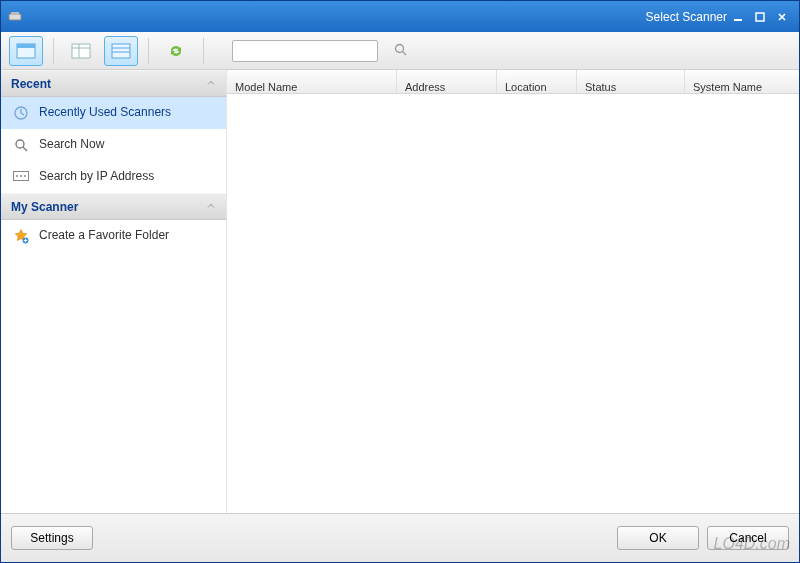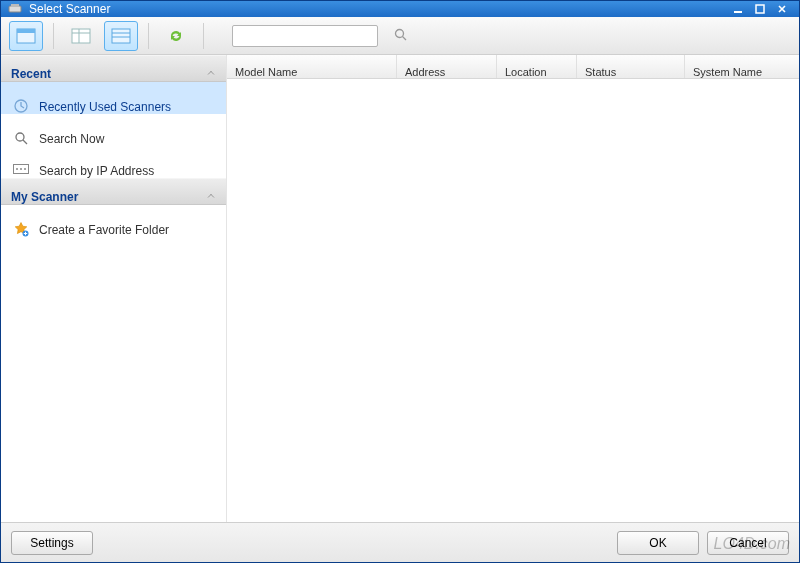--- a/index.html
+++ b/index.html
@@ -1,23 +1,24 @@
 <!DOCTYPE html>
 <html><head>
 <meta charset="utf-8">
 <style>
   * { box-sizing: border-box; margin: 0; padding: 0; font-family: "Segoe UI", Tahoma, Arial, sans-serif; }
   html, body { width: 800px; height: 563px; overflow: hidden; background: #fff; }
 
   .window { width: 800px; height: 563px; border: 1px solid #0a3d87; display: flex; flex-direction: column; }
 
   .titlebar {
-    height: 16px; background: linear-gradient(#3a8ee0, #1e6cc6);
+    height: 31px; background: linear-gradient(#3a8ee0, #1e6cc6);
     display: flex; align-items: center; color: #fff; font-size: 12px;
     padding: 0 6px;
+    text-align: right;
   }
   .titlebar .app-icon { width: 16px; height: 16px; margin-right: 6px; display: flex; align-items: center; justify-content: center; }
   .titlebar .title { flex: 1; }
   .titlebar .win-btn { width: 22px; height: 16px; display: flex; align-items: center; justify-content: center; cursor: pointer; }
   .titlebar .win-btn svg { display: block; }
 
   .toolbar {
     height: 38px; background: linear-gradient(#fafafa, #e6e6e6);
     border-bottom: 1px solid #cfcfcf; display: flex; align-items: center;
     padding: 0 8px; gap: 6px;
@@ -34,42 +35,42 @@
   }
   .tb-search input { flex: 1; border: none; outline: none; font-size: 12px; background: transparent; }
   .tb-search .sicon { color: #888; }
 
   .content { flex: 1; display: flex; min-height: 0; }
 
   .sidebar { width: 226px; border-right: 1px solid #e4e4e4; display: flex; flex-direction: column; background: #fff; }
   .group-header {
     height: 27px; background: linear-gradient(#ededed, #d8d8d8);
     border-top: 1px solid #f5f5f5; border-bottom: 1px solid #c8c8c8;
-    display: flex; align-items: flex-end; padding: 0 10px; font-size: 12px; font-weight: bold;
+    display: flex; align-items: center; padding: 0 10px; font-size: 12px; font-weight: bold;
     color: #0b3e90; cursor: pointer;
   }
   .group-header .chev { margin-left: auto; color: #888; }
   .sb-item {
-    height: 32px; display: flex; align-items: flex-end; gap: 10px;
-    padding: 0 12px; font-size: 12px; color: #333; cursor: pointer;
+    height: 32px; display: flex; align-items: flex-start; gap: 10px;
+    padding: 8px 12px; font-size: 12px; color: #333; cursor: pointer;
   }
   .sb-item.selected { background: #cfe7ff; color: #0b3e90; }
   .sb-icon { width: 16px; height: 16px; display: flex; align-items: center; justify-content: center; }
 
   .main { flex: 1; display: flex; flex-direction: column; background: #fff; }
   .table-head {
     height: 24px; background: linear-gradient(#fdfdfd, #ececec);
     border-bottom: 1px solid #d7d7d7; display: flex; font-size: 11px; color: #333;
   }
   .th { border-right: 1px solid #e0e0e0; padding: 0 8px; display: flex; align-items: flex-end; }
   .th:last-child { border-right: none; }
   .table-body { flex: 1; }
 
   .footer {
-    height: 40px; background: linear-gradient(#f4f4f4, #e7e7e7);
+    height: 49px; background: linear-gradient(#f4f4f4, #e7e7e7);
     border-top: 1px solid #cfcfcf; display: flex; align-items: center; padding: 0 10px;
   }
   .btn {
     height: 24px; min-width: 82px; padding: 0 14px; font-size: 12px;
     background: linear-gradient(#fdfdfd, #e6e6e6); border: 1px solid #a9a9a9; border-radius: 3px;
     cursor: pointer; display: inline-flex; align-items: center; justify-content: center;
   }
   .footer .spacer { flex: 1; }
   .watermark { position: absolute; bottom: 10px; right: 10px; font-size: 16px; color: rgba(0,0,0,0.25); font-style: italic; pointer-events: none; }
   .root-wrap { position: relative; width: 800px; height: 563px; }

